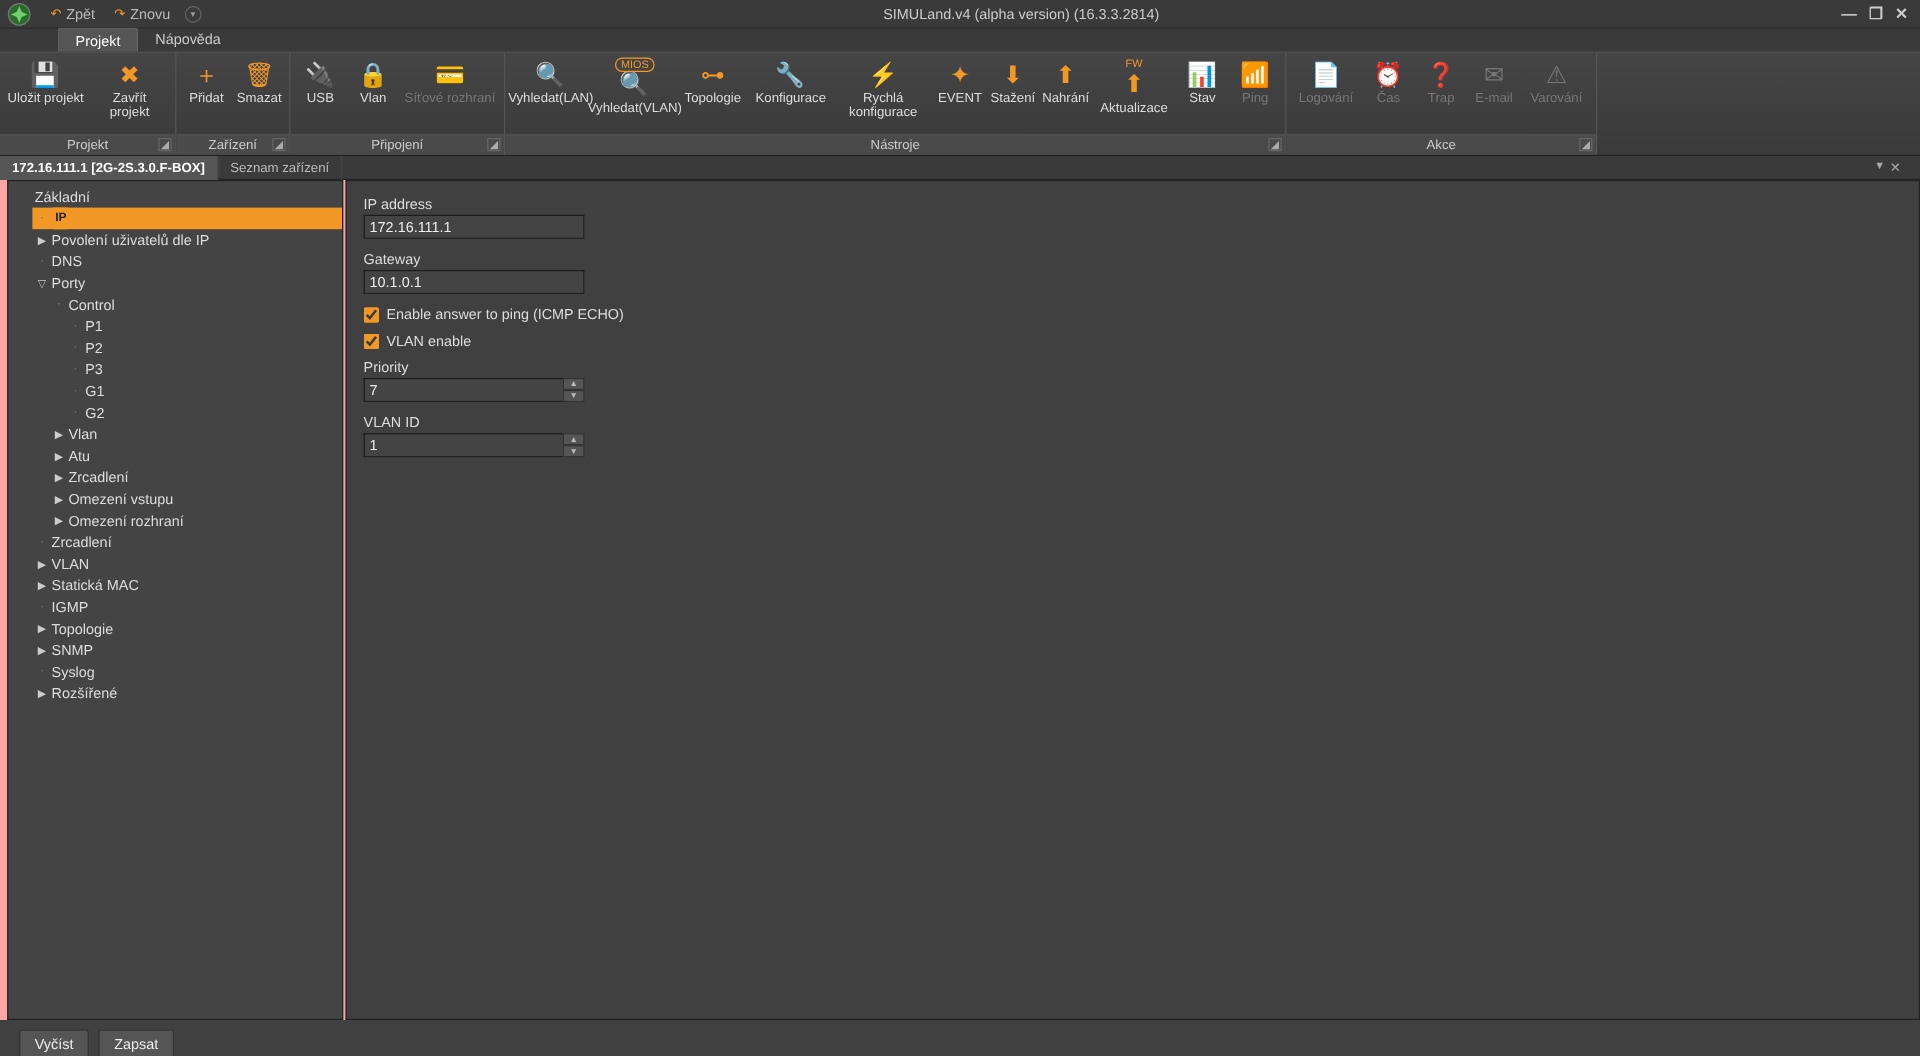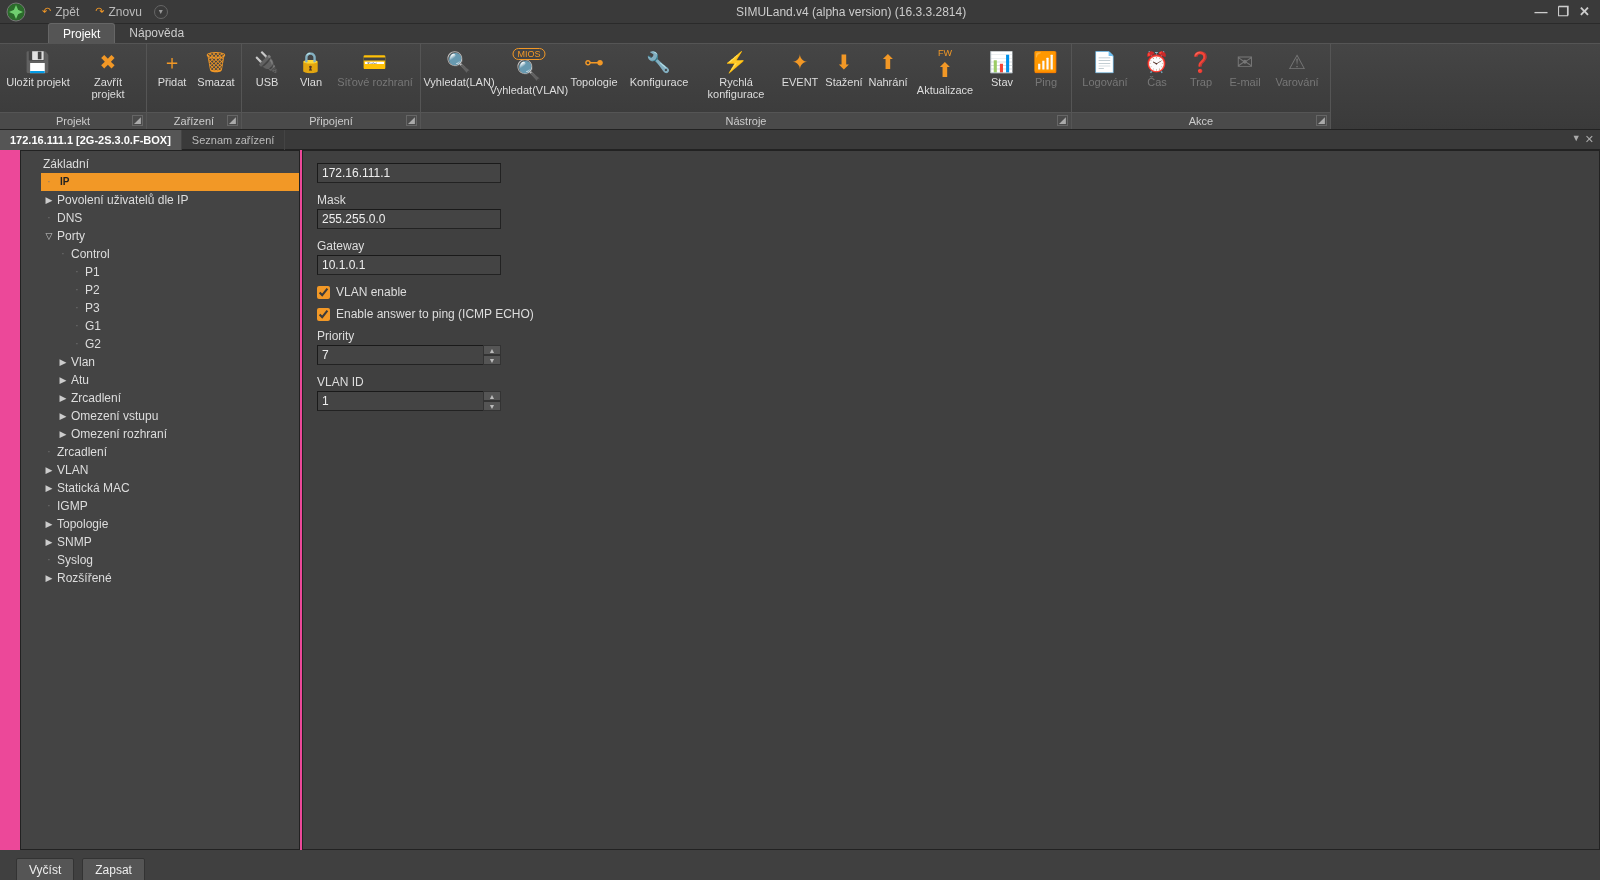--- a/index.html
+++ b/index.html
@@ -92,41 +92,40 @@
   }
   .mios-pill {
     position:absolute; top:2px; font-size:9px; color:#f29826;
     border:1px solid #f29826; border-radius:6px; padding:0 4px;
   }
   .fw-tag { font-size:9px; color:#f29826; position:absolute; top:2px; }
 
   .doc-tabs {
     display:flex; align-items:center; height:20px;
     background:#3a3a3a; border-bottom:1px solid #222;
-    padding-right:6px;
+    padding-right:16px;
   }
   .doc-tab {
     padding:0 10px; height:20px; display:flex; align-items:center;
     color:#bbb; cursor:pointer; border-right:1px solid #444;
     font-size:11px;
   }
   .doc-tab.active { background:#555; color:#fff; font-weight:bold; }
   .doc-tabs .closer { margin-left:auto; display:flex; gap:4px; color:#aaa; }
   .side-tab {
     position:absolute; right:0; top:164px; width:18px; height:44px;
     background:#666; border:1px solid #444; color:#ddd;
     writing-mode:vertical-rl; text-align:center; font-size:10px;
     display:flex; align-items:center; justify-content:center;
     cursor:pointer; border-radius:3px 0 0 3px;
   }
 
   .workspace {
     display:flex; height:calc(880px - 24px - 20px - 86px - 20px - 30px);
-    background:#ec4899;
-    padding-left:14px;
+    background:#fca5a5;
   }
   .tree-panel {
     width:280px; background:#444; border:1px solid #222;
     margin:0 0 0 6px; padding:4px 0 0 0; overflow:hidden;
   }
   .tree { list-style:none; padding-left:6px; }
   .tree li { line-height:18px; color:#ddd; white-space:nowrap; }
   .tree .row { display:flex; align-items:center; gap:2px; padding:0 2px; cursor:pointer; }
   .tree .exp {
     display:inline-block; width:12px; color:#ccc; font-size:9px; text-align:center;
@@ -485,37 +484,34 @@
           <div class="row">
             <span class="exp">▶</span>
             <span>Rozšířené</span>
           </div>
         </li>
       </ul>
   </div>
 
   <div class="form-panel">
     <div class="form-row">
+      <label class="form-label">IP address</label>
       <input class="text-input" type="text" value="172.16.111.1" style="">
-    </div>
-    <div class="form-row">
-      <label class="form-label">Mask</label>
-      <input class="text-input" type="text" value="255.255.0.0" style="">
     </div>
     <div class="form-row">
       <label class="form-label">Gateway</label>
       <input class="text-input" type="text" value="10.1.0.1" style="">
     </div>
     <div class="chk-row">
       <input type="checkbox" checked="" style="">
-      <span>VLAN enable</span>
+      <span>Enable answer to ping (ICMP ECHO)</span>
     </div>
     <div class="chk-row">
       <input type="checkbox" checked="" style="">
-      <span>Enable answer to ping (ICMP ECHO)</span>
+      <span>VLAN enable</span>
     </div>
     <div class="form-row">
       <label class="form-label">Priority</label>
       <div class="spin-wrap">
         <input class="text-input" type="text" value="7" style="">
         <div class="spin">
             <button>▲</button>
             <button>▼</button>
           </div>
       </div>

